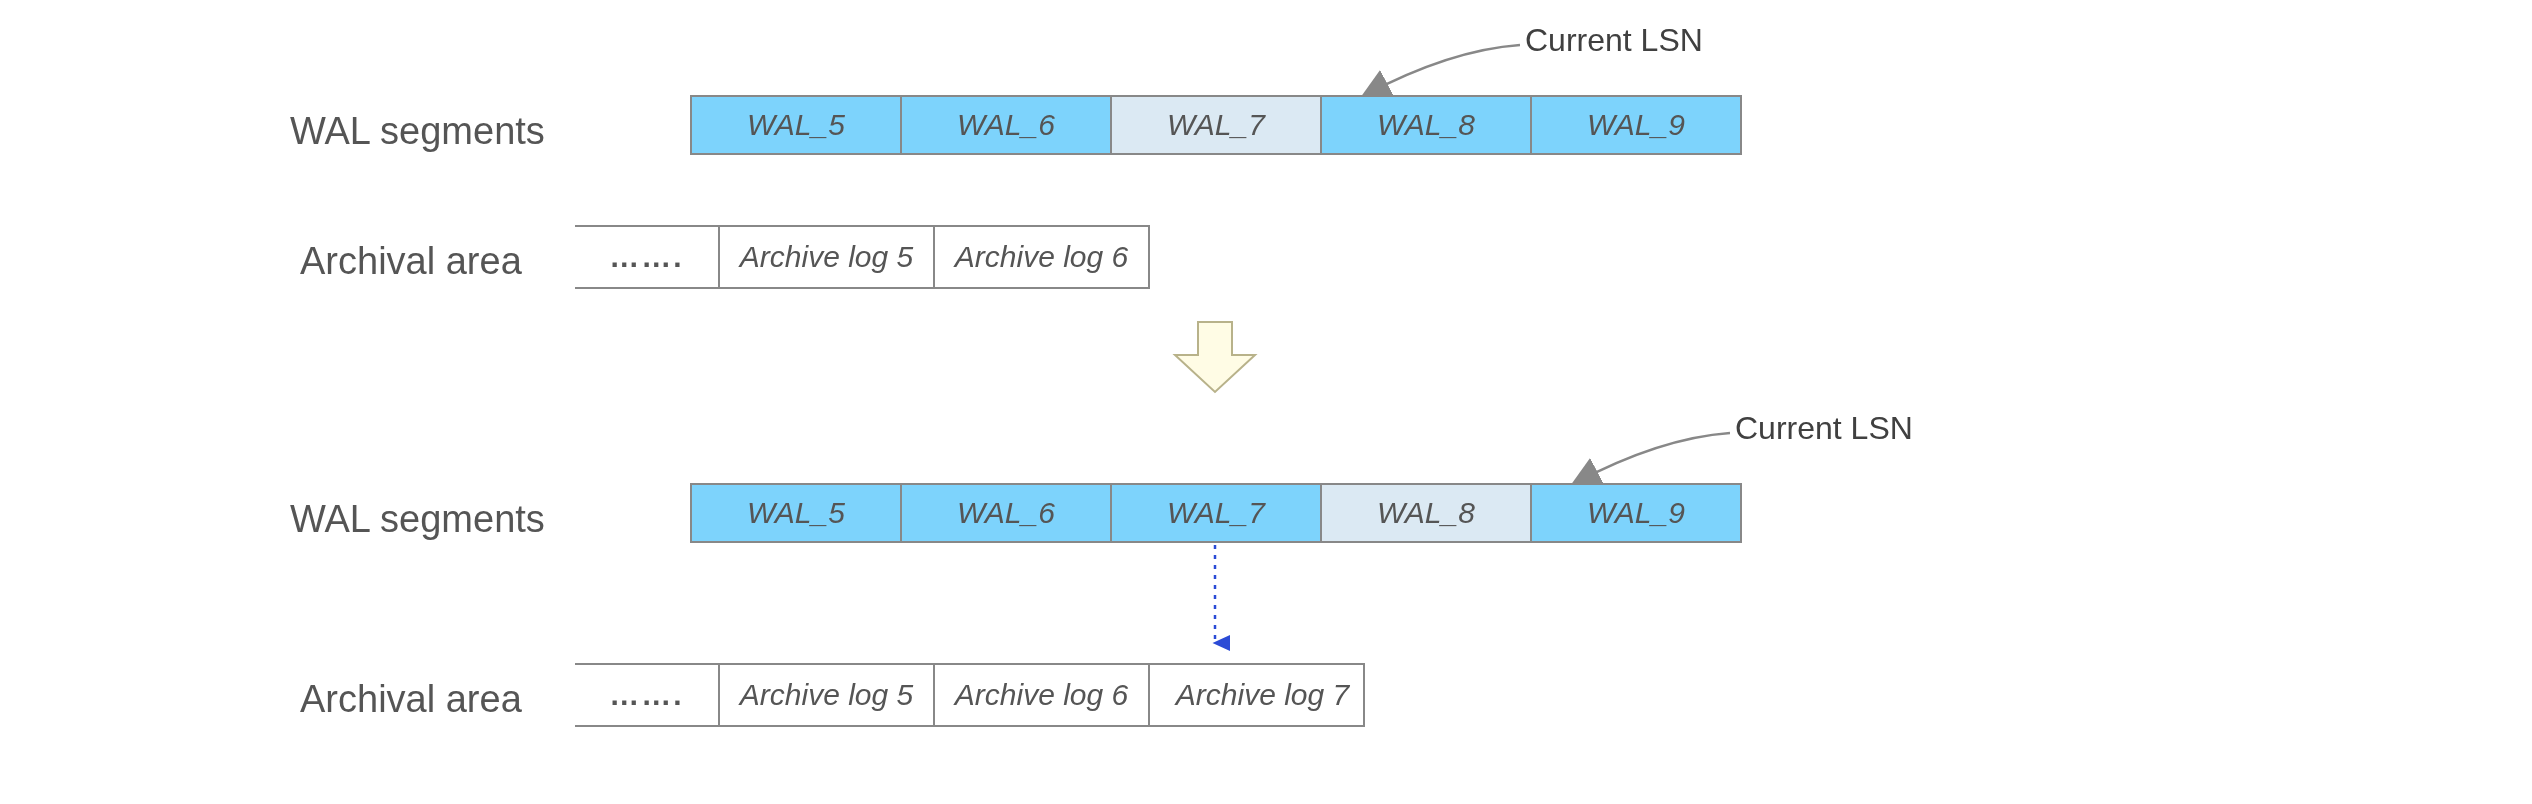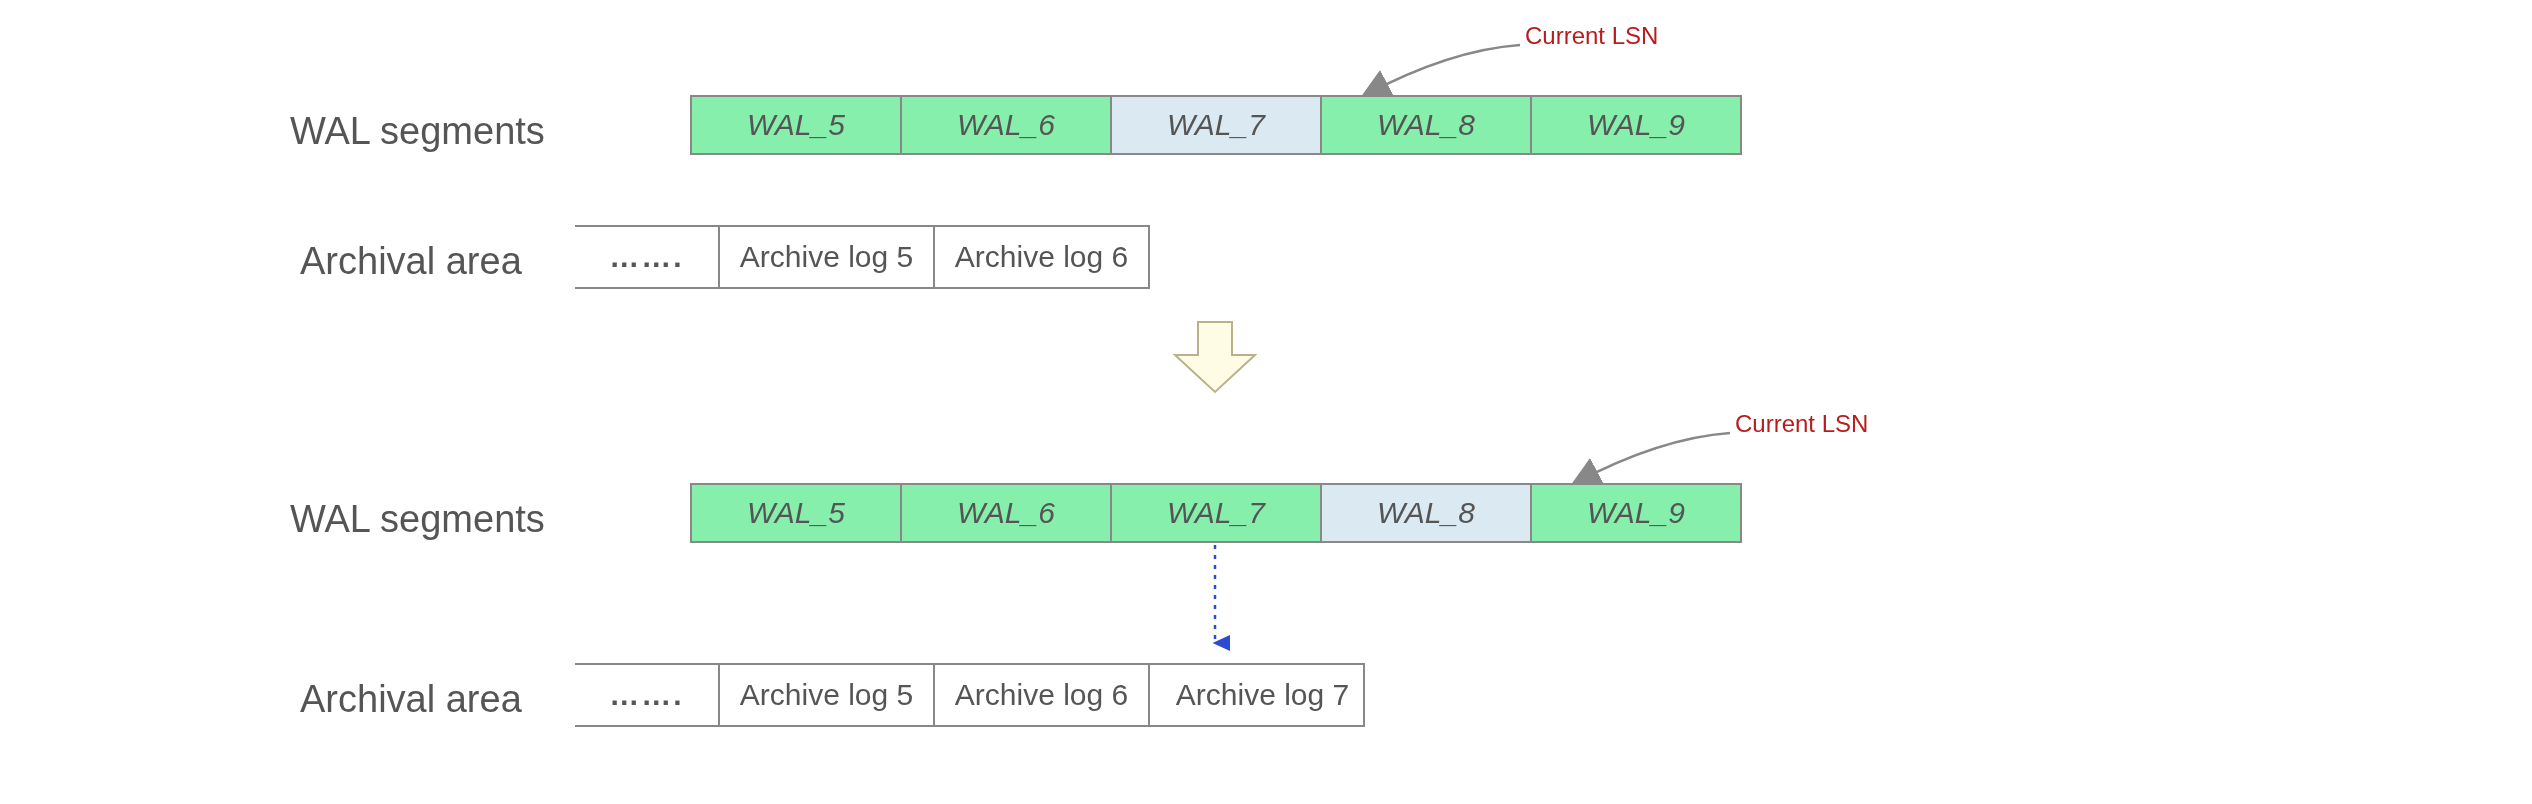--- a/index.html
+++ b/index.html
@@ -28,51 +28,52 @@
     height: 60px;
     border-top: 2px solid #888888;
     border-right: 2px solid #888888;
     border-bottom: 2px solid #888888;
     display: flex;
     align-items: center;
     justify-content: center;
     font-style: italic;
     font-size: 30px;
     color: #555555;
-    background: #86efac;
+    background: #7dd3fc;
   }
   .seg.highlight {
     background: #dbe9f3;
   }
   .arch-row {
     position: absolute;
     display: flex;
     border-top: 2px solid #888888;
     border-bottom: 2px solid #888888;
   }
   .arch {
     box-sizing: border-box;
     height: 60px;
     display: flex;
     align-items: center;
     justify-content: center;
+    font-style: italic;
     font-size: 30px;
     color: #555555;
     border-right: 2px solid #888888;
     background: #ffffff;
   }
   .arch.ellipsis {
     font-style: normal;
     font-weight: bold;
     letter-spacing: 2px;
   }
   .lsn-label {
     position: absolute;
-    font-size: 24px;
-    color: #b91c1c;
+    font-size: 32px;
+    color: #404040;
     white-space: nowrap;
   }
   .lsn-arrow {
     position: absolute;
   }
   .big-arrow {
     position: absolute;
   }
   .dashed-arrow {
     position: absolute;

